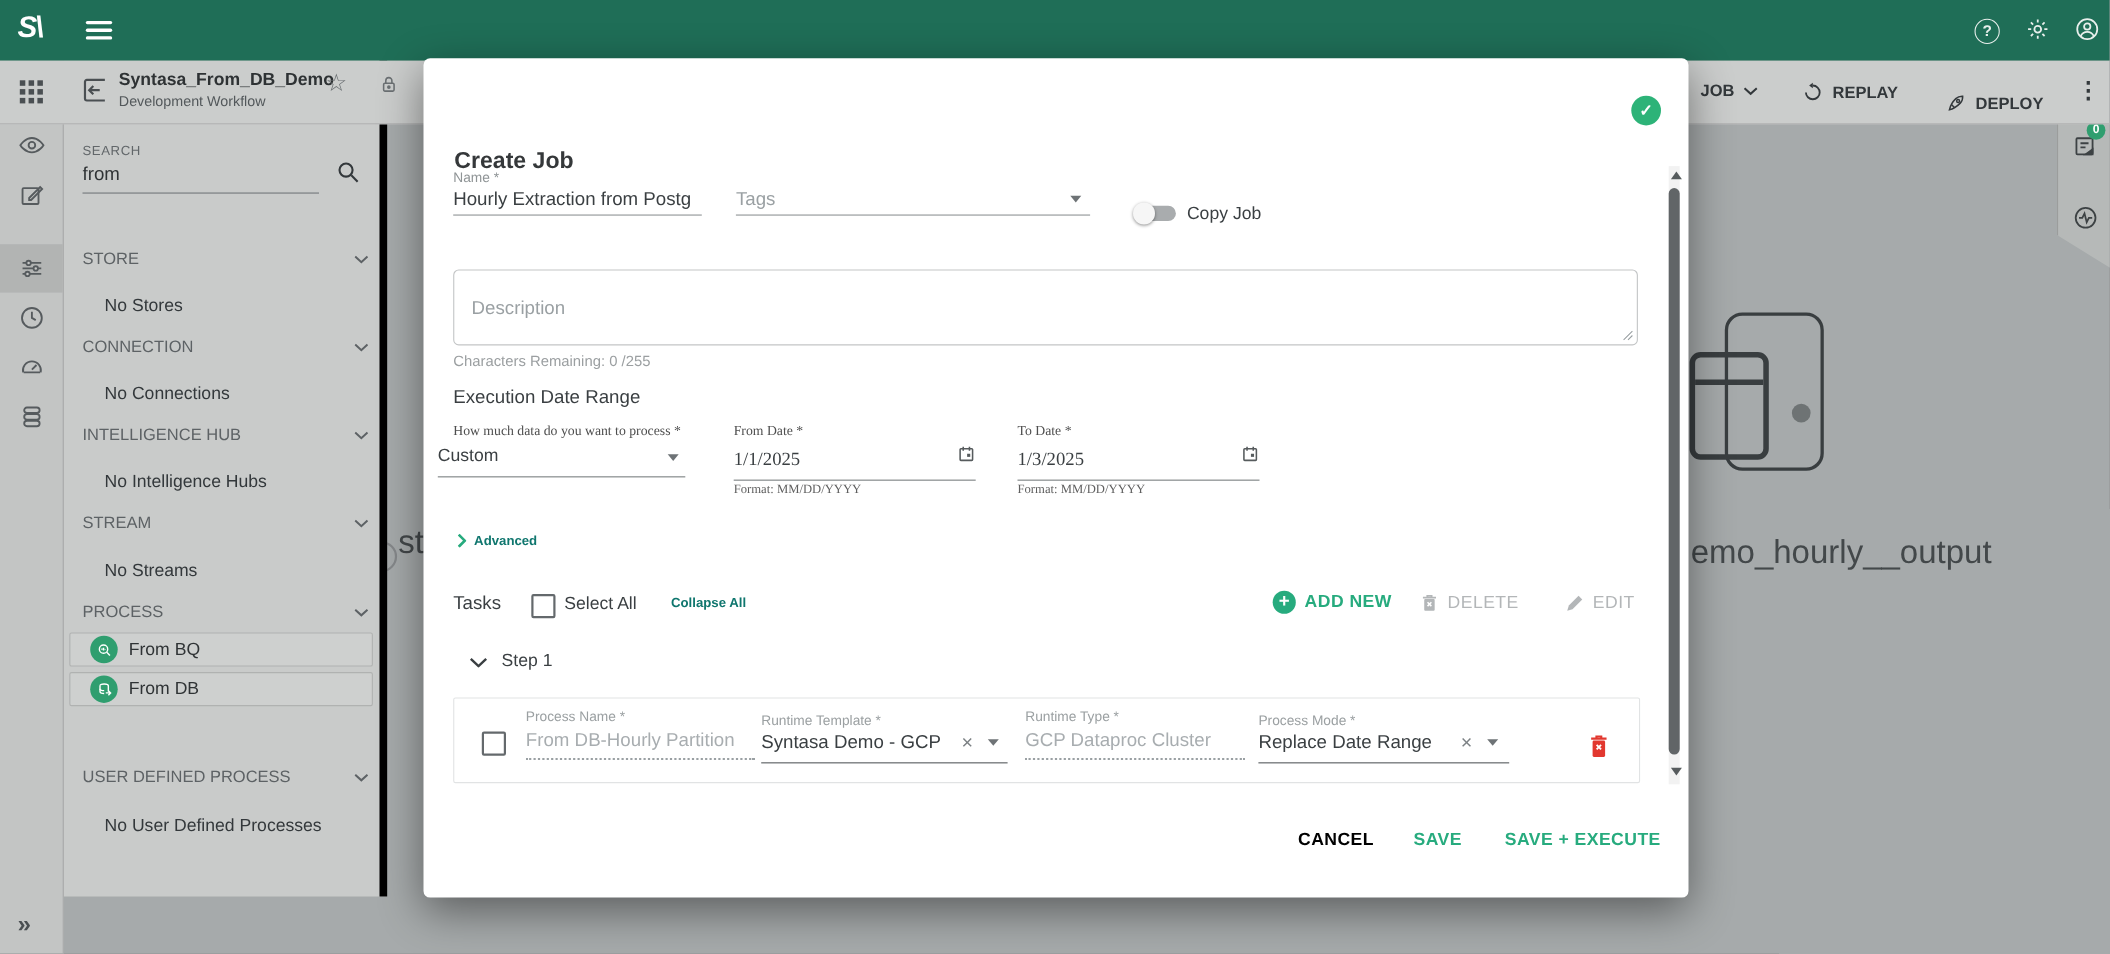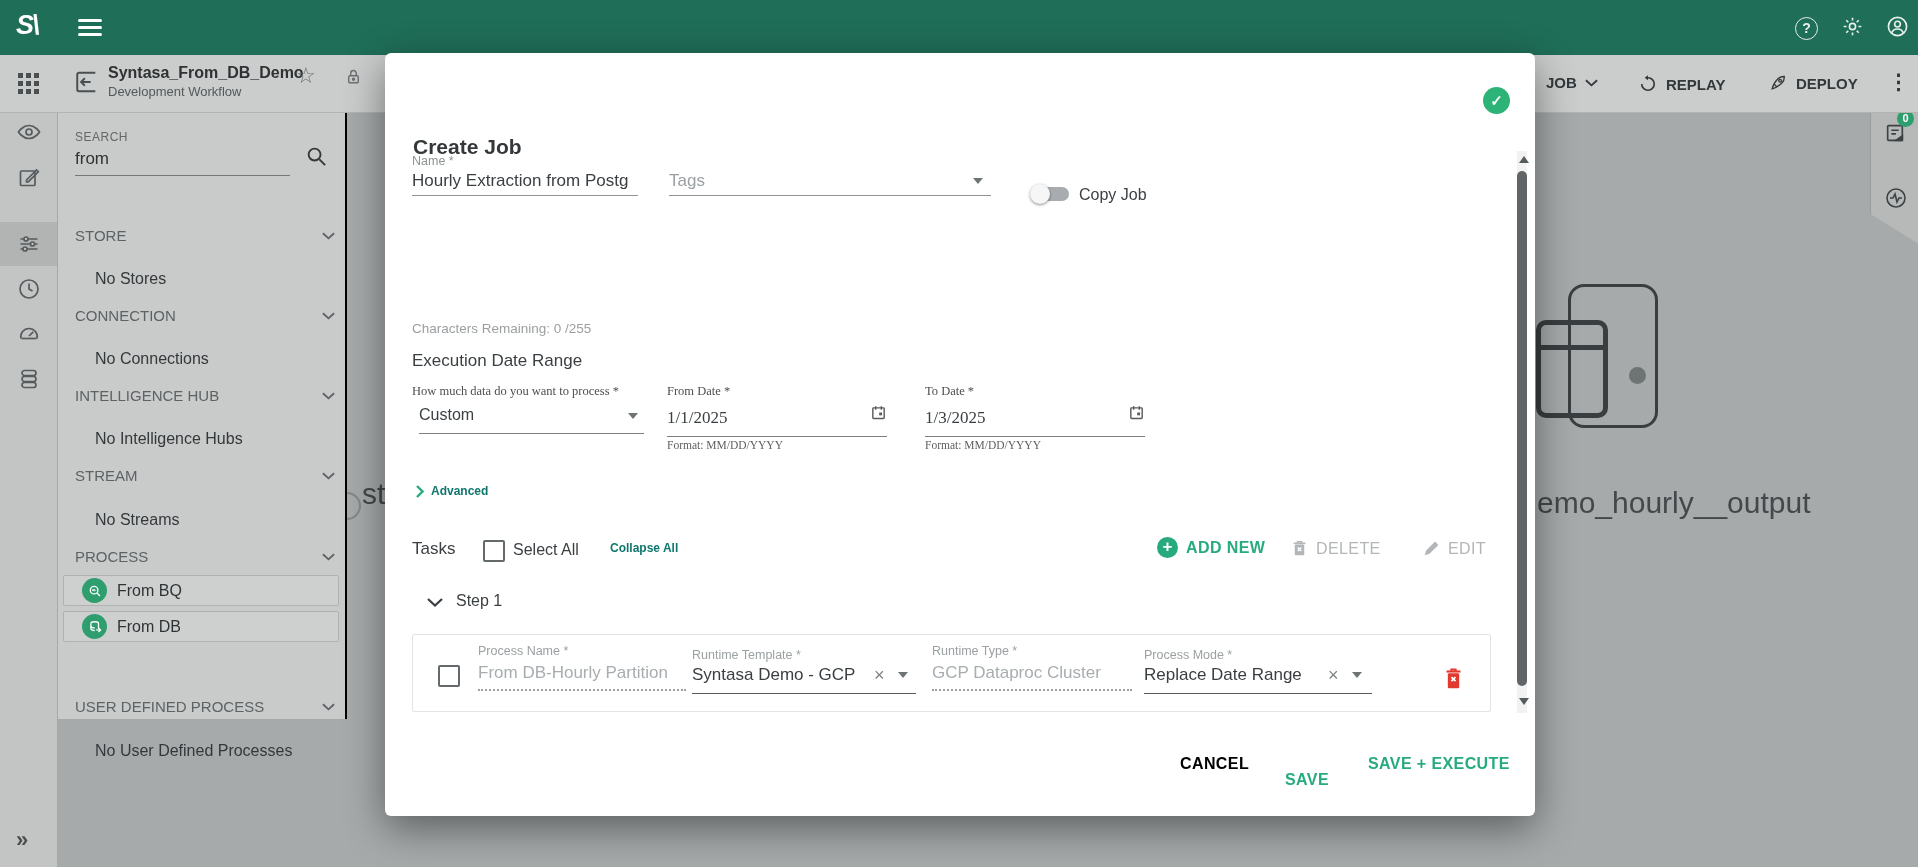--- a/index.html
+++ b/index.html
@@ -22,21 +22,21 @@
   .grid9 i{background:#4a4f52;}
   .wf-title{font-size:16px;font-weight:bold;color:#2e3234;white-space:nowrap;}
   .wf-sub{font-size:13px;color:#53585b;}
   .tb-btn{display:flex;align-items:center;gap:8px;font-size:15px;font-weight:bold;color:#33383b;cursor:pointer;white-space:nowrap;}
   
   .rail{left:0;top:55px;width:57px;height:812px;background:#c3c5c4;border-right:1px solid #a7a9a8;z-index:15;}
   .rail-ic{left:17px;width:24px;height:24px;color:#565b5e;cursor:pointer;}
   .rail-sel{left:0;top:167px;width:57px;height:44px;background:#b2b4b3;}
   .rail-expand{left:16px;top:772px;font-size:22px;color:#4a4f52;cursor:pointer;font-weight:bold;}
   
-  .sidebar{left:57px;top:55px;width:288px;height:664px;background:#c9cbca;border-right:2px solid #000000;z-index:14;}
+  .sidebar{left:57px;top:55px;width:288px;height:760px;background:#c9cbca;border-right:7px solid #000000;z-index:14;}
   .s-label{font-size:12px;letter-spacing:.5px;color:#62676a;}
   .s-input{width:215px;background:transparent;border:none;outline:none;border-bottom:1px solid #73787b;
            font-size:17px;color:#2f3335;padding:2px 0 6px 0;font-family:inherit;}
   .sec-h{font-size:15px;color:#5d6265;cursor:pointer;}
   .sec-item{font-size:16px;color:#33383b;}
   .chev{width:13px;height:8px;}
   .pcard{left:6px;width:276px;height:31px;background:#ced0cf;border:1px solid #b0b2b1;border-radius:2px;
          display:flex;align-items:center;padding-left:8px;cursor:pointer;box-sizing:border-box;}
   .pcirc{width:25px;height:25px;border-radius:50%;background:#2f9e6f;display:flex;align-items:center;justify-content:center;flex:0 0 auto;}
   .pcard span{margin-left:10px;font-size:16px;color:#2f3335;}
@@ -179,21 +179,21 @@
     </div>
     <div class="abs tb-btn" style="left:1638px;top:19px;">
       <span>
         <svg width="20" height="20" viewBox="0 0 24 24" fill="none" stroke="#33383b" stroke-width="2">
           <path d="M12 4.5a7.5 7.5 0 1 1-7.5 7.5"></path>
             <path d="M12 1.5v6l-4-3z" fill="#33383b" stroke="none"></path>
         </svg>
       </span>
       <span>REPLAY</span>
     </div>
-    <div class="abs tb-btn" style="left:1768px;top:18px;">
+    <div class="abs tb-btn" style="left:1768px;top:29px;">
       <span>
         <svg width="20" height="20" viewBox="0 0 24 24" fill="none" stroke="#33383b" stroke-width="1.6">
           <path d="M5 19c1-4.5 3.2-8.5 7-12.2C15 4 19.5 4.2 19.5 4.2s.3 4.5-2.6 7.5C13.2 15.4 9.5 18 5 19z"></path>
           <circle cx="14.5" cy="9.3" r="1.6"></circle>
             <path d="M7.5 13.5l3 3"></path>
         </svg>
       </span>
       <span>DEPLOY</span>
     </div>
     <div class="abs" style="left:1888px;top:15px;font-size:21px;font-weight:bold;color:#33383b;cursor:pointer;">⋮</div>
@@ -323,26 +323,32 @@
 
     <div class="abs u-line" style="left:284px;top:118px;width:322px;">
       <input class="f-input" placeholder="Tags" style="">
     </div>
     <div class="abs tri" style="left:588px;top:125px;"></div>
 
     <div class="abs toggle-track" style="left:650px;top:134px;"></div>
     <div class="abs toggle-knob" style="left:645px;top:131px;"></div>
     <div class="abs" style="left:694px;top:133px;font-size:16px;color:#3a3f42;">Copy Job</div>
 
+    <div class="abs desc-box">
+      <textarea placeholder="Description" style=""></textarea>
+      <svg style="position:absolute;right:3px;bottom:3px;" width="10" height="10" viewBox="0 0 10 10" stroke="#9aa0a3">
+        <path d="M9 1L1 9M9 5L5 9"></path>
+      </svg>
+    </div>
     <div class="abs hint" style="left:27px;top:268px;">Characters Remaining: 0 /255</div>
 
     <div class="abs sec-title" style="left:27px;top:298px;">Execution Date Range</div>
 
     <div class="abs date-lbl serif" style="left:27px;top:331px;">How much data do you want to process *</div>
-    <div class="abs" style="left:34px;top:353px;width:225px;border-bottom:1px solid #7a7f81;padding-bottom:9px;font-size:16px;color:#3a3f42;">
+    <div class="abs" style="left:13px;top:353px;width:225px;border-bottom:1px solid #7a7f81;padding-bottom:9px;font-size:16px;color:#3a3f42;">
       <span>Custom</span>
       <span class="tri" style="position:absolute;right:6px;top:7px;"></span>
     </div>
 
     <div class="abs date-lbl serif" style="left:282px;top:331px;">From Date *</div>
     <div class="abs serif date-val" style="left:282px;top:355px;width:220px;border-bottom:1px solid #7a7f81;padding-bottom:8px;">
       <span>1/1/2025</span>
     </div>
     <div class="abs" style="left:485px;top:351px;color:#565b5d;cursor:pointer;">
       <svg width="17" height="17" viewBox="0 0 24 24" fill="none" stroke="currentColor" stroke-width="2">
@@ -437,17 +443,17 @@
         <path d="M9.7 11.5l4.6 4.6M14.3 11.5l-4.6 4.6" stroke="#fff" stroke-width="2"></path>
       </svg>
     </div>
 
     <div class="abs sb-track"></div>
     <div class="abs sb-thumb"></div>
     <div class="abs sb-up"></div>
     <div class="abs sb-down"></div>
 
     <div class="abs m-btn" style="left:795px;top:702px;color:#000000;">CANCEL</div>
-    <div class="abs m-btn green" style="left:900px;top:702px;margin-top:16px;">SAVE</div>
+    <div class="abs m-btn green" style="left:900px;top:702px;">SAVE</div>
     <div class="abs m-btn green" style="left:983px;top:702px;">SAVE + EXECUTE</div>
   </div>
 
 </div>
 
 </body></html>

